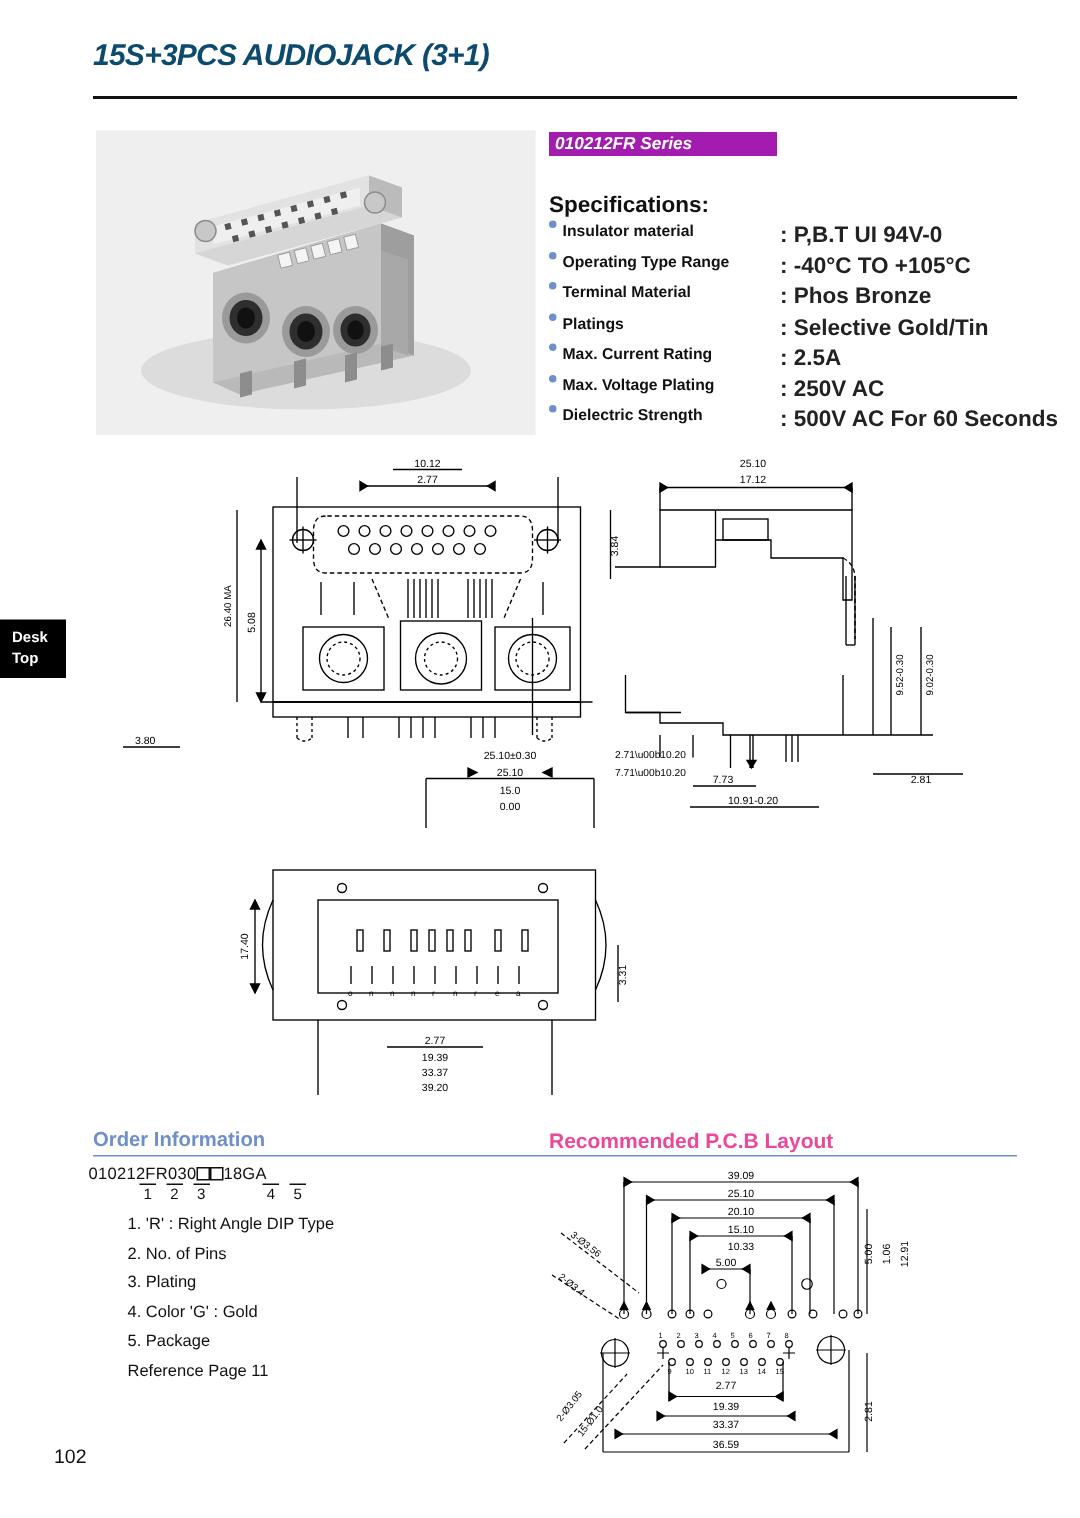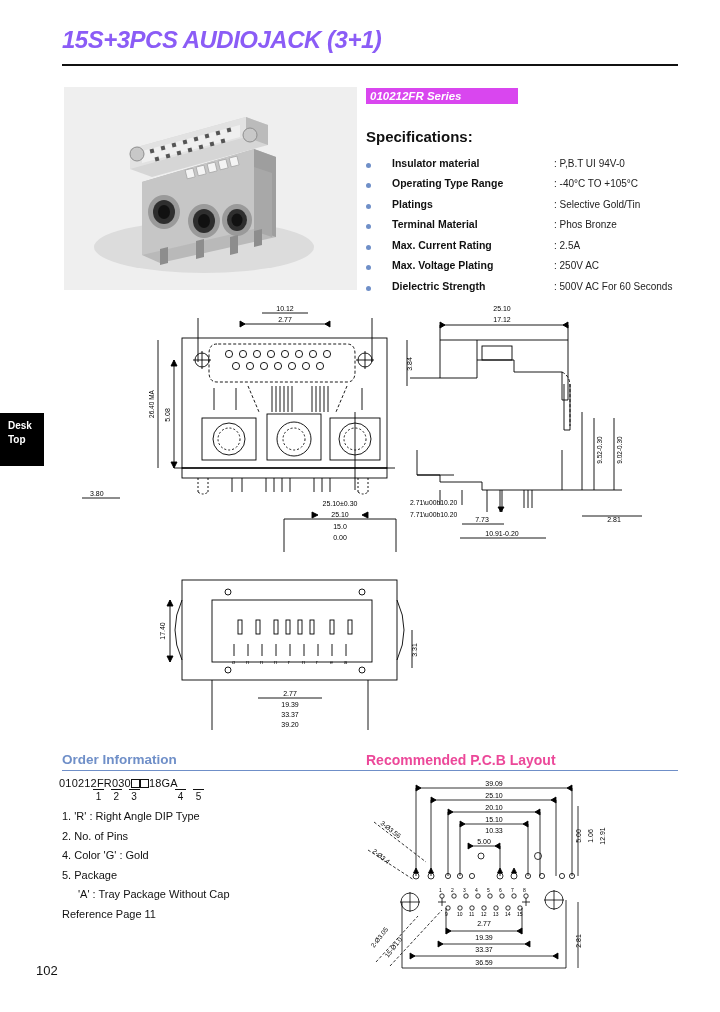--- a/index.html
+++ b/index.html
@@ -13,43 +13,43 @@
     position: relative;
     font-family: "Liberation Sans", sans-serif;
     overflow: hidden;
   }
 
   
   #page-title {
     position: absolute;
     left: 62px;
     top: 26px;
-    font-size: 24px;
+    font-size: 20px;
     font-weight: bold;
     font-style: italic;
-    color: #8b5cf6;
+    color: #0c4a6e;
     letter-spacing: -0.5px;
     white-space: nowrap;
   }
   #title-rule {
     position: absolute;
     left: 62px;
     top: 64px;
     width: 616px;
     height: 2px;
     background: #111111;
   }
 
   
   #desktop-tab {
     position: absolute;
     left: 0;
     top: 413px;
     width: 44px;
-    height: 53px;
+    height: 39px;
     background: #000000;
     color: #ffffff;
     font-size: 10px;
     font-weight: bold;
     padding: 6px 0 0 8px;
     box-sizing: border-box;
     line-height: 14px;
   }
 
   
@@ -63,21 +63,21 @@
   }
   #product-photo svg { display: block; }
 
   
   #series-badge {
     position: absolute;
     left: 366px;
     top: 88px;
     width: 152px;
     height: 16px;
-    background: #d946ef;
+    background: #a21caf;
     color: #ffffff;
     font-size: 11.5px;
     font-weight: bold;
     font-style: italic;
     line-height: 16px;
     padding-left: 4px;
     box-sizing: border-box;
   }
 
   
@@ -91,46 +91,46 @@
     text-align: right;
   }
   #spec-list {
     position: absolute;
     left: 366px;
     top: 148px;
     width: 330px;
   }
   .spec-row {
     display: flex;
-    align-items: flex-end;
+    align-items: flex-start;
     height: 20.5px;
-    gap: 17px;
   }
   .spec-bullet {
     width: 5px;
     height: 5px;
     border-radius: 50%;
     background: #6f8fc8;
     margin-right: 4px;
     flex: 0 0 auto;
     position: relative;
     top: -1px;
   }
   .spec-label {
     font-size: 10.5px;
     font-weight: bold;
     color: #111111;
     width: 145px;
     flex: 0 0 auto;
     white-space: nowrap;
   }
   .spec-value {
-    font-size: 10px;
+    font-size: 15px;
     color: #222222;
     white-space: nowrap;
+    font-weight: bold;
   }
 
   
   #drawing-area {
     position: absolute;
     left: 62px;
     top: 300px;
     width: 616px;
     height: 440px;
   }
@@ -190,21 +190,21 @@
   }
   #order-notes {
     position: absolute;
     left: 62px;
     top: 807px;
     width: 290px;
     font-size: 11px;
     color: #111111;
     line-height: 19.5px;
   }
-  #order-notes div { white-space: nowrap; }
+  #order-notes div { white-space: nowrap; margin-left: 23px; }
   .note-indent { padding-left: 16px; }
 
   
   #pcb-heading {
     position: absolute;
     left: 366px;
     top: 752px;
     font-size: 14px;
     font-weight: bold;
     color: #ec4899;
@@ -328,27 +328,27 @@
     <span class="spec-label">Insulator material</span>
     <span class="spec-value">: P,B.T UI 94V-0</span>
   </div>
   <div class="spec-row">
     <span class="spec-bullet"></span>
     <span class="spec-label">Operating Type Range</span>
     <span class="spec-value">: -40°C  TO +105°C</span>
   </div>
   <div class="spec-row">
     <span class="spec-bullet"></span>
-    <span class="spec-label">Platings</span>
-    <span class="spec-value">:  Selective Gold/Tin</span>
+    <span class="spec-label">Terminal Material</span>
+    <span class="spec-value">: Phos Bronze</span>
   </div>
   <div class="spec-row">
     <span class="spec-bullet"></span>
-    <span class="spec-label">Terminal Material</span>
-    <span class="spec-value">: Phos Bronze</span>
+    <span class="spec-label">Platings</span>
+    <span class="spec-value">:  Selective Gold/Tin</span>
   </div>
   <div class="spec-row">
     <span class="spec-bullet"></span>
     <span class="spec-label">Max. Current Rating</span>
     <span class="spec-value">: 2.5A</span>
   </div>
   <div class="spec-row">
     <span class="spec-bullet"></span>
     <span class="spec-label">Max. Voltage Plating</span>
     <span class="spec-value">: 250V AC</span>
@@ -609,23 +609,23 @@
   <span>1</span>
   <span>2</span>
   <span>3</span>
   <span style="width:22px;border:none"></span>
   <span>4</span>
   <span>5</span>
 </div>
 <div id="order-notes">
   <div>1. 'R' : Right Angle DIP Type</div>
   <div>2. No. of Pins</div>
+  <div>3. Plating</div>
   <div>4. Color   'G' : Gold</div>
   <div>5. Package</div>
-  <div class="note-indent">'A' : Tray Package Without Cap</div>
   <div>Reference Page 11</div>
 </div>
 
 <div id="pcb-heading">Recommended P.C.B Layout</div>
 <div id="pcb-drawing">
 <svg width="300" height="195" viewBox="0 0 300 195" xmlns="http://www.w3.org/2000/svg" stroke="#000000" fill="none" stroke-width="0.8" font-family="Liberation Sans, sans-serif" font-size="7">
 
   <text x="128" y="10" text-anchor="middle" fill="#000" stroke="none">39.09</text>
   <line x1="50" y1="12" x2="206" y2="12"></line>
   <path d="M50,9 l5,3 l-5,3 z" fill="#000"></path>

